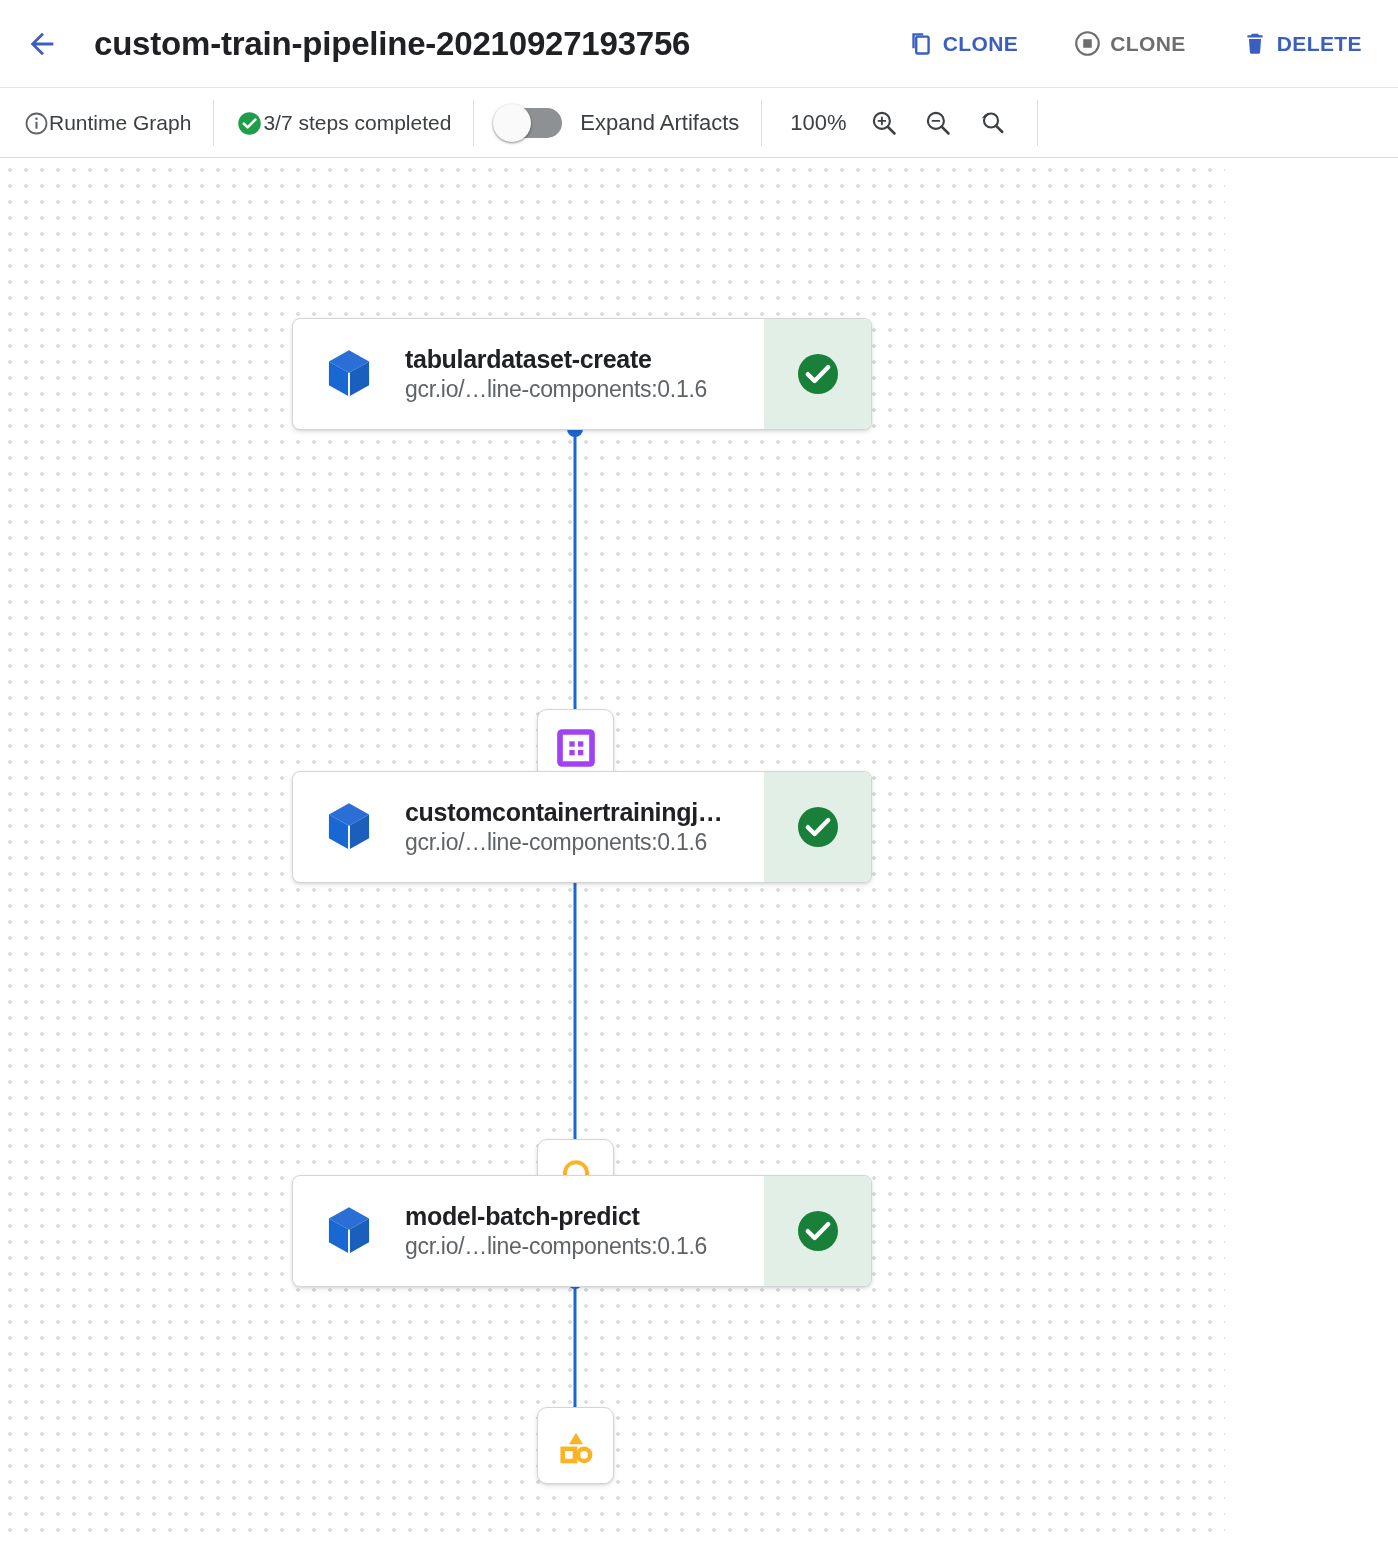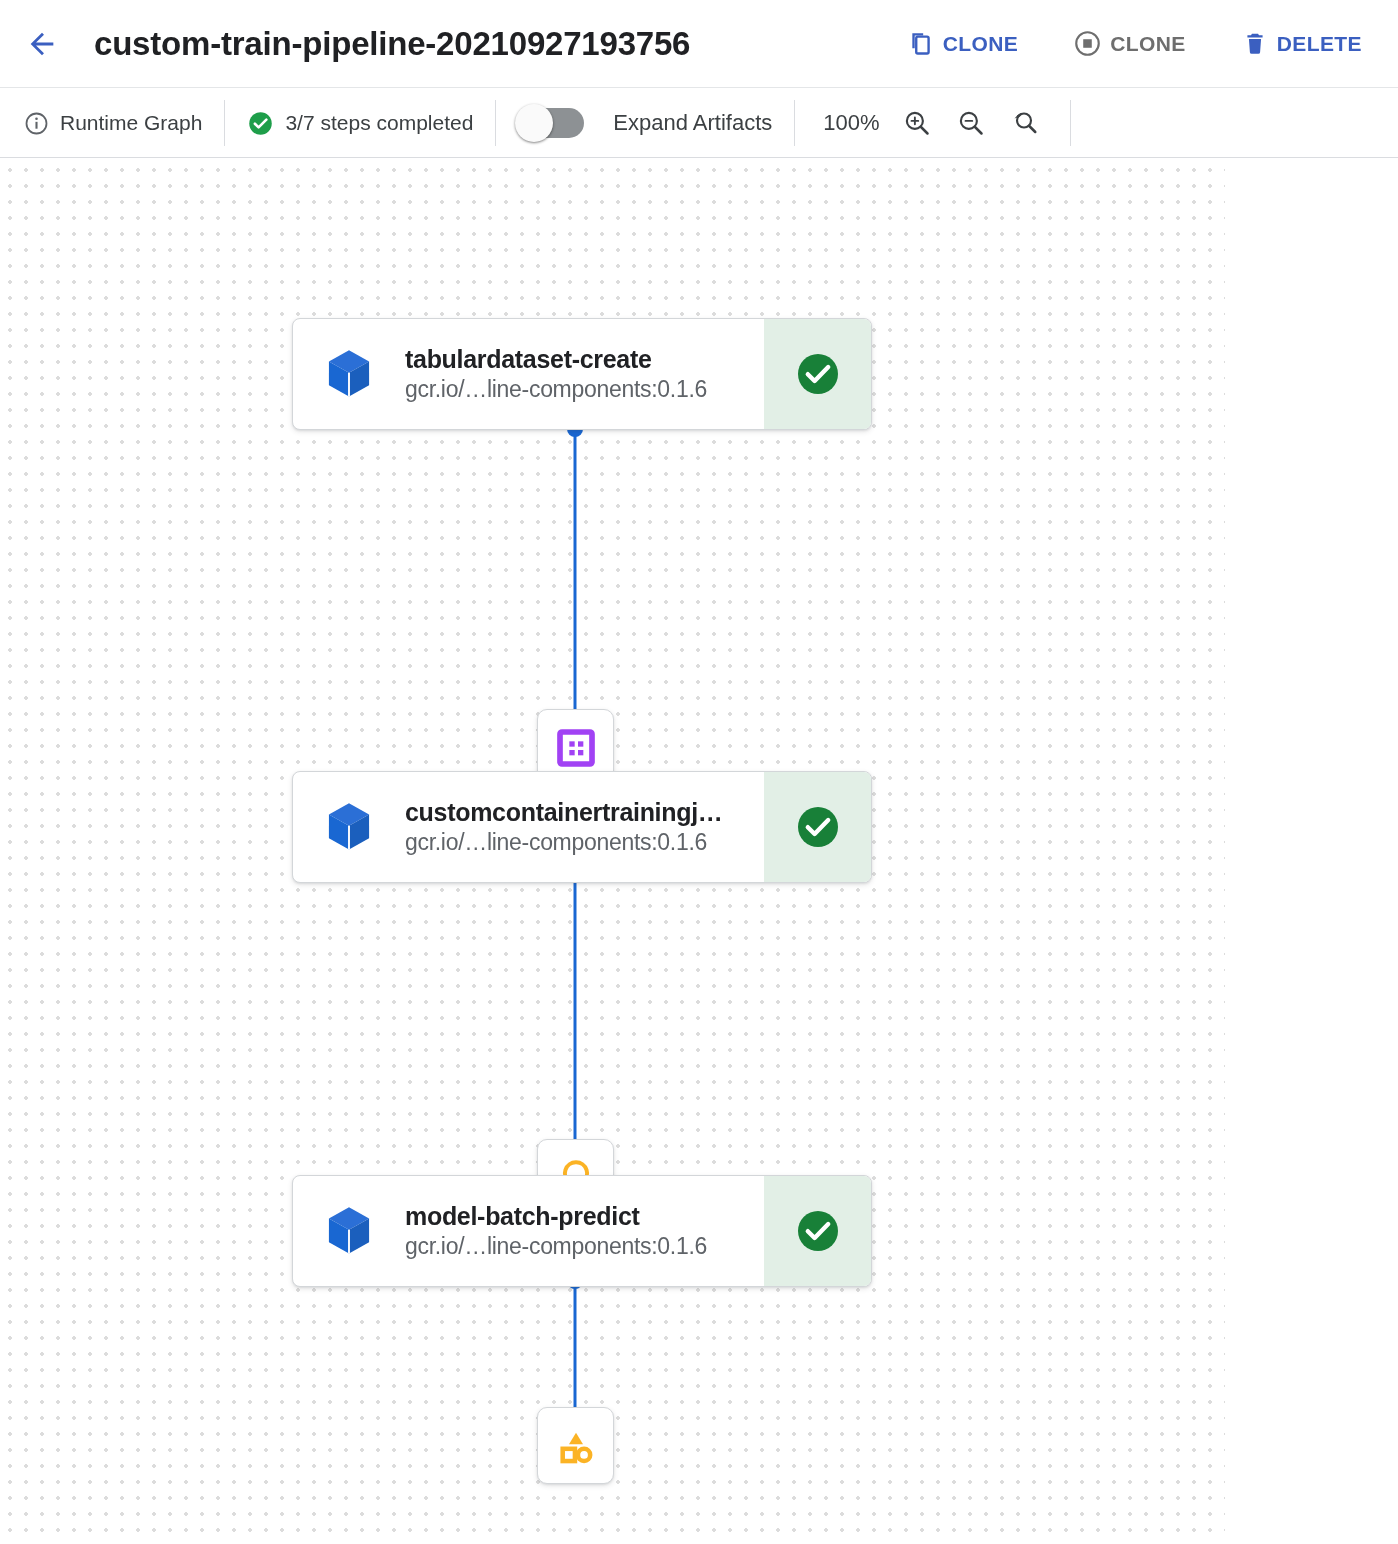--- a/index.html
+++ b/index.html
@@ -45,21 +45,21 @@
 
   
   .toolbar {
     position: absolute; left: 0; top: 89px; width: 1398px; height: 69px;
     background: #ffffff;
     border-bottom: 1px solid #dadce0;
     display: flex; align-items: center;
   }
   .tb-item {
     display: flex; align-items: center; height: 100%;
-    padding: 0 22px; gap: 11px;
+    padding: 0 22px; 
     font-size: 21px; color: #3c4043;
     white-space: nowrap;
   }
   .tb-item.first { padding-left: 24px; }
   .tb-sep { width: 1px; height: 46px; background: #dadce0; flex: none; }
 
   .toggle {
     width: 66px; height: 30px; border-radius: 15px;
     background: #8d9194; position: relative; flex: none; cursor: pointer;
   }

